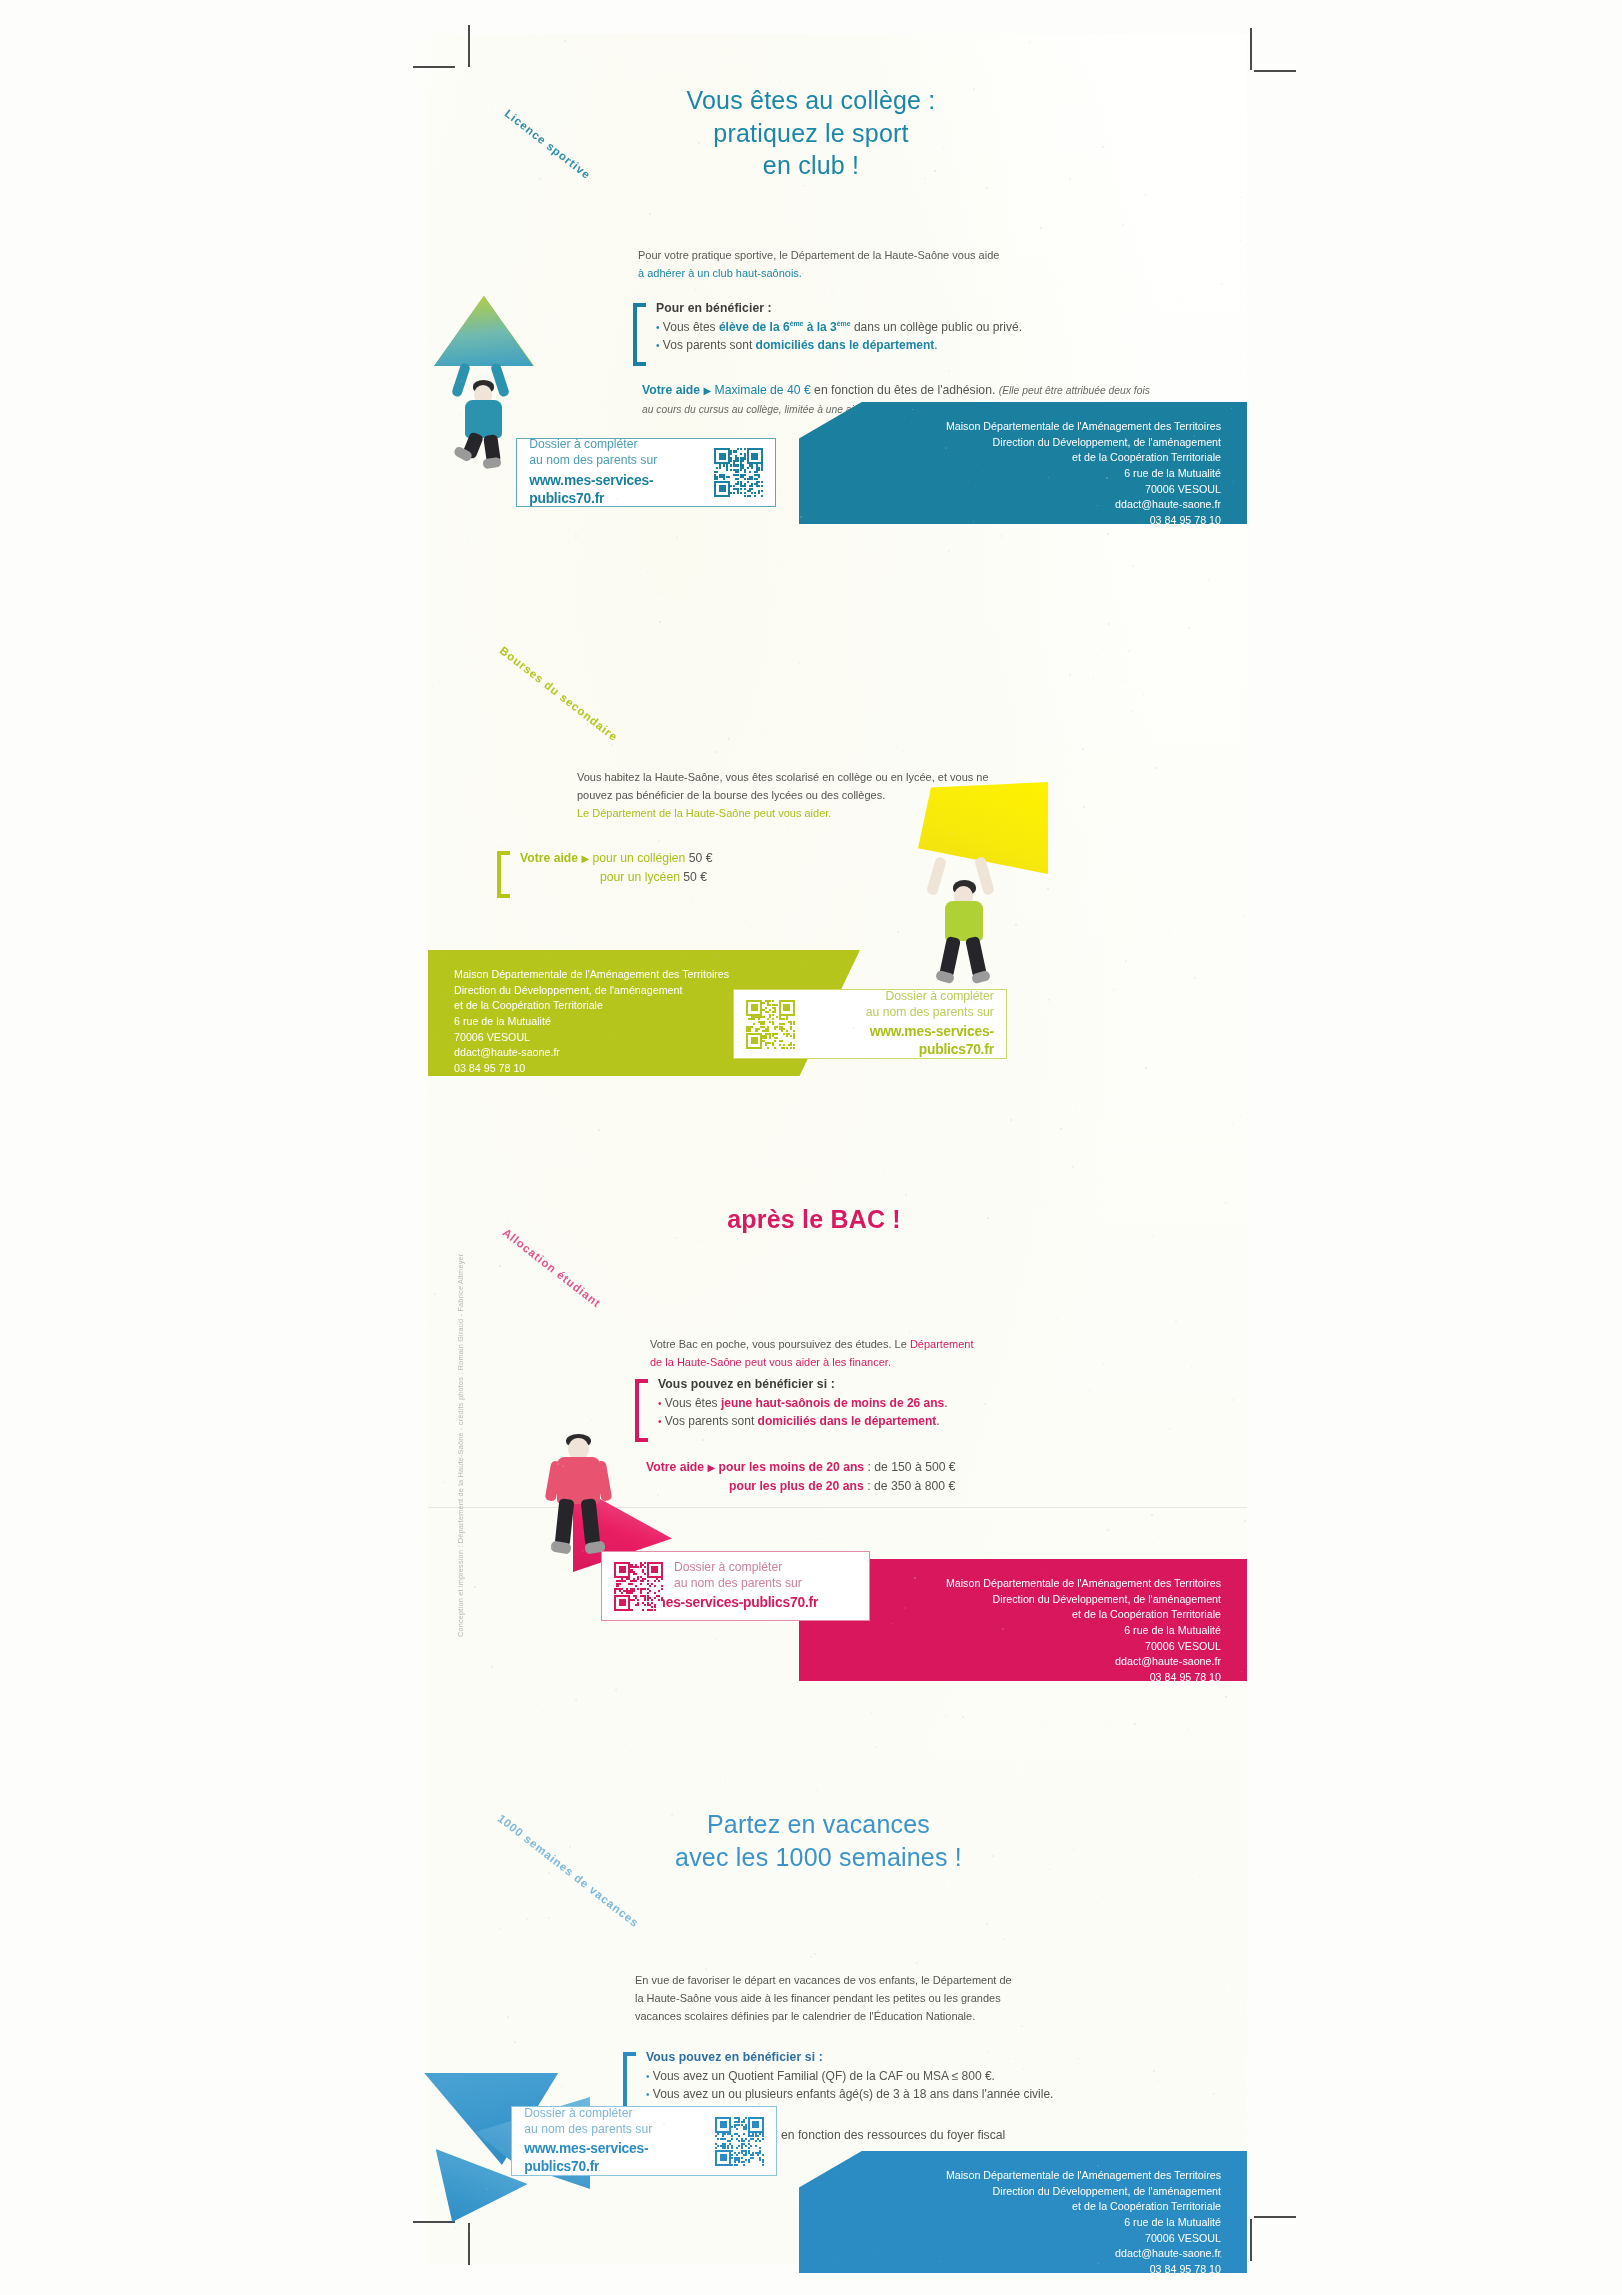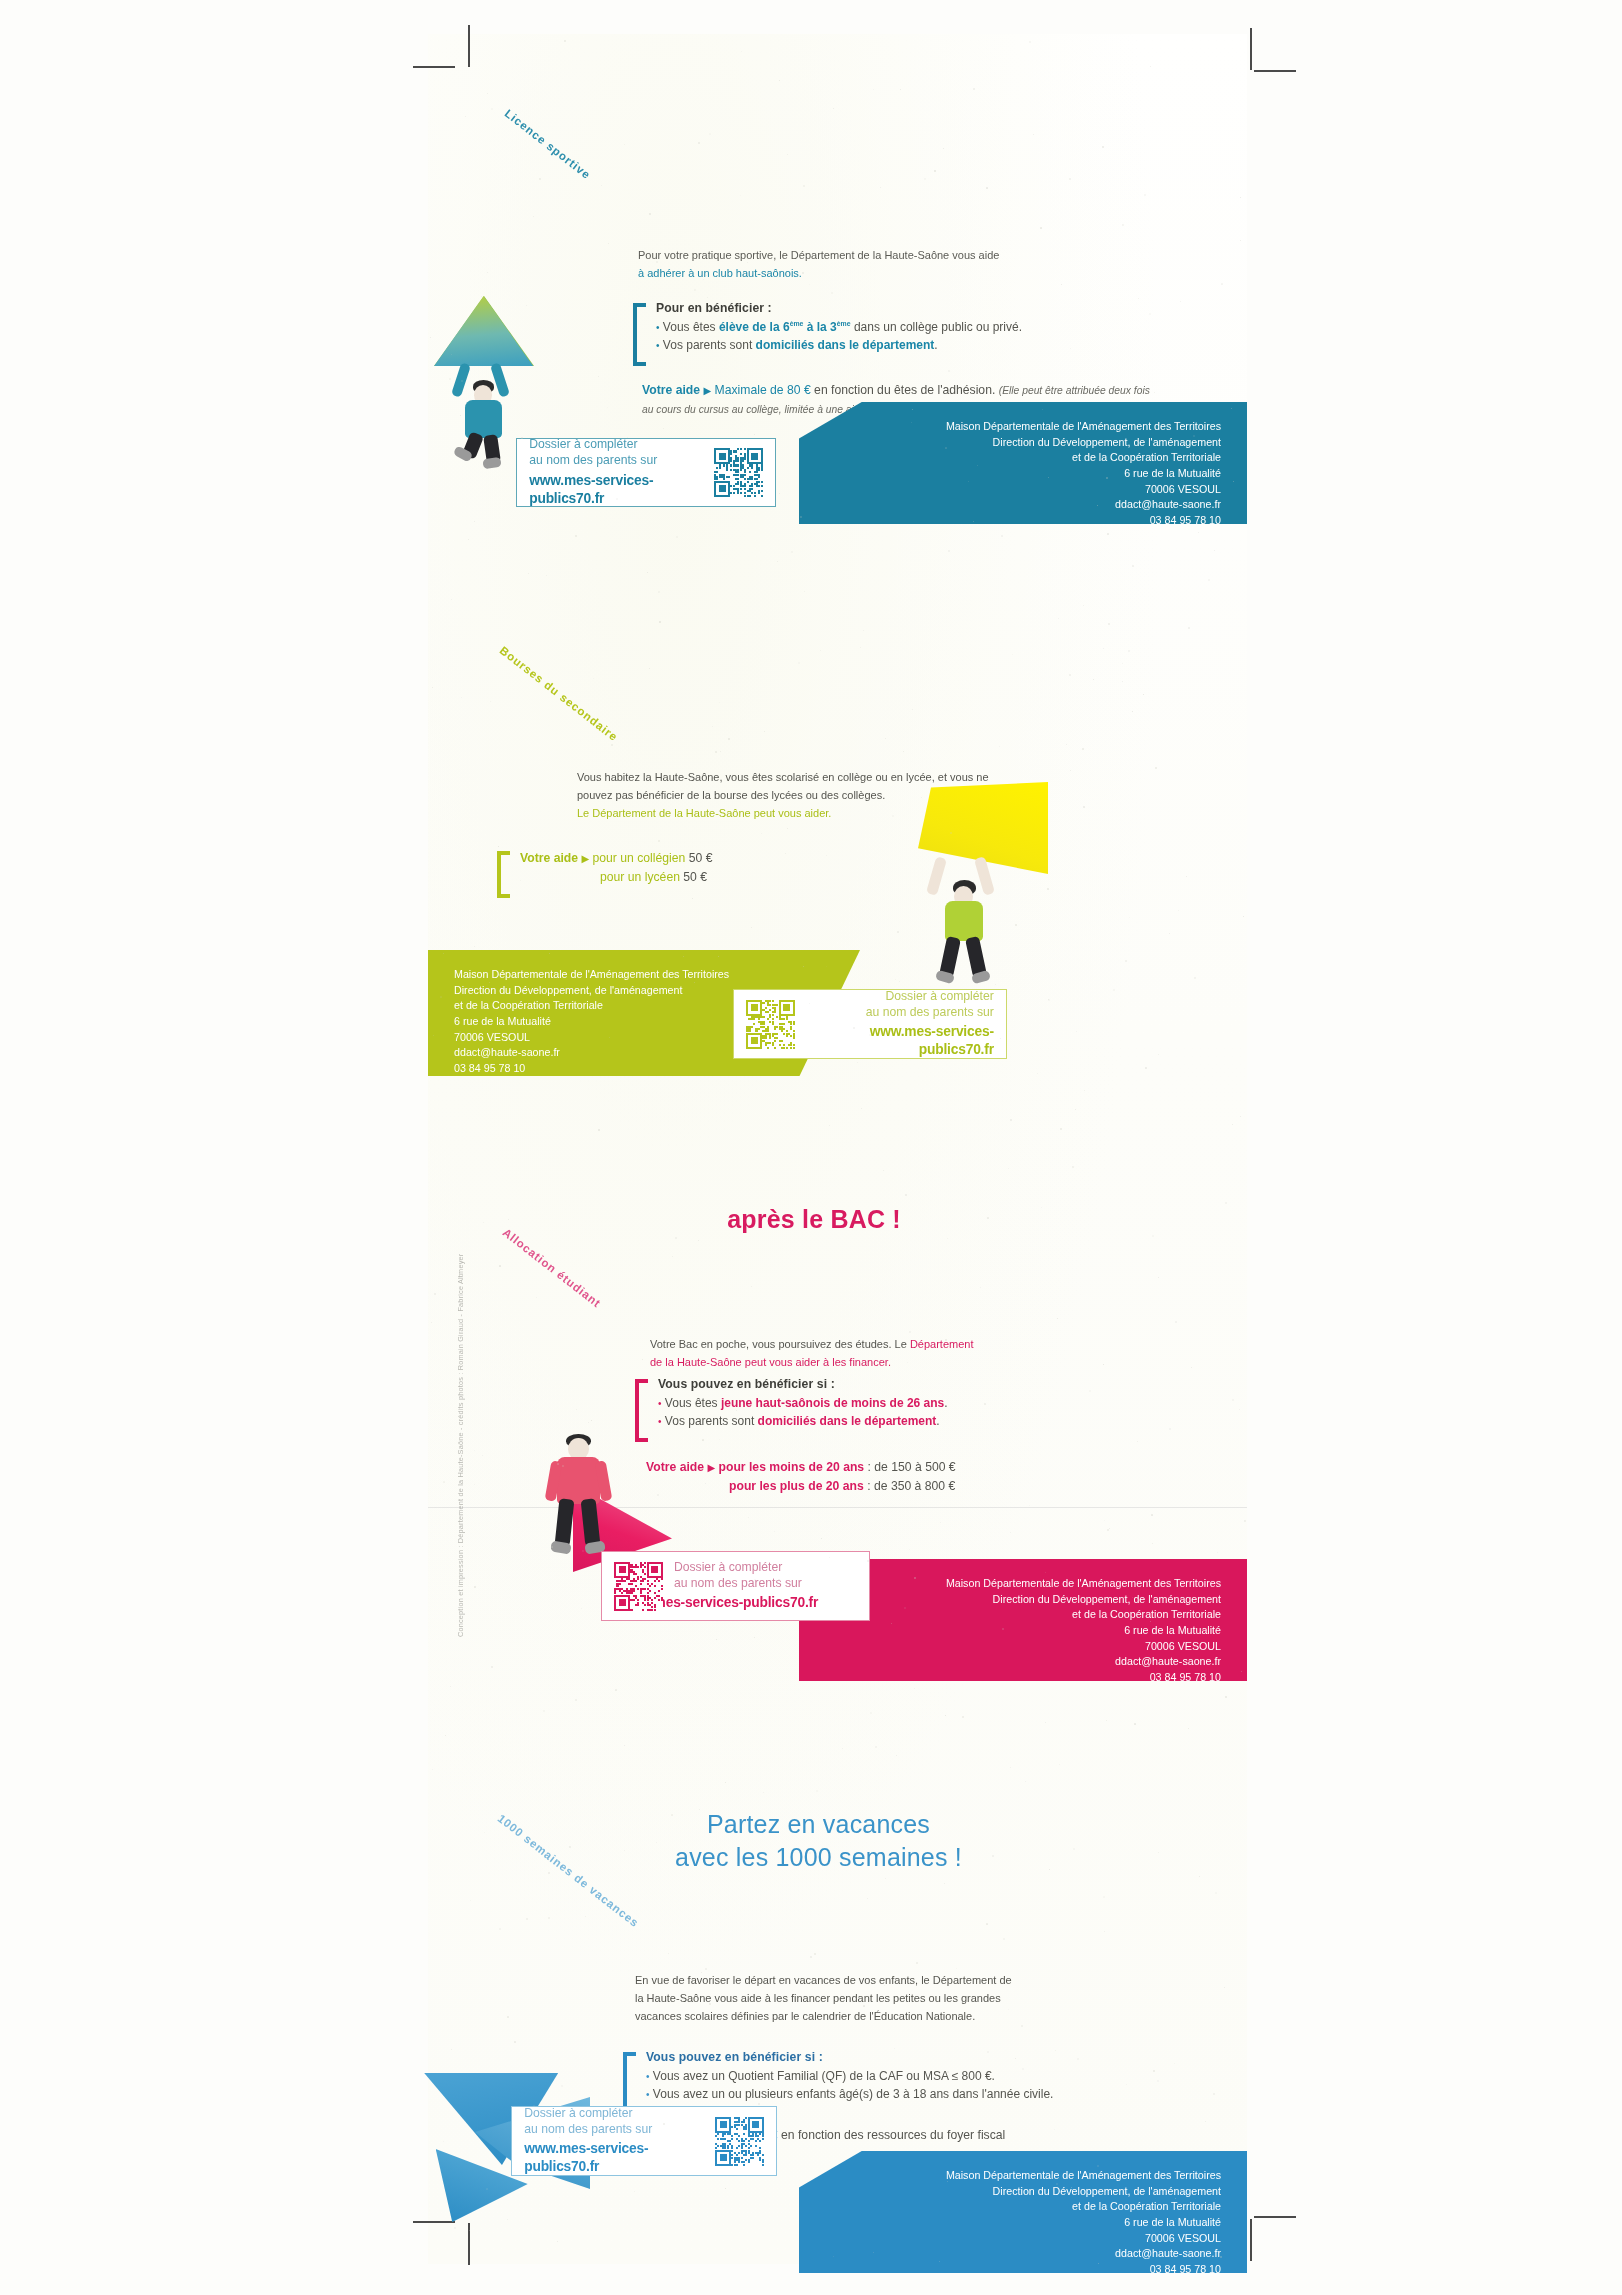--- a/index.html
+++ b/index.html
@@ -175,20 +175,25 @@
   <div class="crop h" style="left:413px; top:2221px;"></div>
   <div class="crop v" style="left:1250px; top:2219px;"></div>
   <div class="crop h" style="left:1254px; top:2216px;"></div>
 
   <div class="credit" style="left:456px; top:1637px;">Conception et impression : Département de la Haute-Saône - crédits photos : Romain Giraud - Fabrice Altmeyer</div>
 
   <div class="section" style="top:0; height:604px;">
 
     <div class="kicker" style="left:82px; top:107px; color:#2e8fad;">Licence sportive</div>
 
+    <div class="title" style="left:138px; top:84px; width:490px; color:#1b86a8;">
+      <span class="l">Vous êtes au collège :</span>
+      <span class="l">pratiquez le sport</span>
+      <span class="l">en club !</span>
+    </div>
 
     <div class="body-copy" style="left:210px; top:247px; width:536px; color:#5b5b55;">
       <span>Pour votre pratique sportive, le Département de la Haute-Saône vous aide</span><br>
       <span style="color:#1b86a8;">à adhérer à un club haut-saônois.</span>
     </div>
 
     <div class="bracket-block" style="left:205px; top:301px; width:536px; height:63px;">
       <div class="bracket" style="border-color:#1b7fa0;"></div>
       <div class="inner">
         <div class="blist-head">Pour en bénéficier :</div>
@@ -199,21 +204,21 @@
         <div class="blist-item">
           <span class="dot" style="color:#1b86a8;">•</span>
           <span>Vos parents sont <b style="color:#1b86a8;">domiciliés dans le département</b>.</span>
         </div>
       </div>
     </div>
 
     <div class="aide" style="left:214px; top:381px; width:520px;">
       <span class="lead" style="color:#1b86a8;">Votre aide</span>
       <span class="tri" style="color:#1b86a8;">▶</span>
-      <span style="color:#1b86a8;">Maximale de 80 €</span><span> en fonction du êtes de l'adhésion.</span>
+      <span style="color:#1b86a8;">Maximale de 40 €</span><span> en fonction du êtes de l'adhésion.</span>
       <span class="note">(Elle peut être attribuée deux fois au cours du cursus au collège, limitée à une aide pour l'année scolaire)</span>
     </div>
 
     <div class="tri-shape" style="left:6.1px; top:296px; width:0; height:0;
                 border-left:50px solid transparent; border-right:50px solid transparent;
                 border-bottom:70px solid #8fc04e;
                 filter: hue-rotate(0deg);"></div>
     <div class="tri-shape" style="left:-44px; top:296px; width:99px; height:70px;
                 background:linear-gradient(175deg,#b9cf3c 0%, #6fb9b0 55%, #3c9fc0 100%);
                 clip-path: polygon(50% 0%, 100% 100%, 0% 100%); left:6.1px;"></div>

